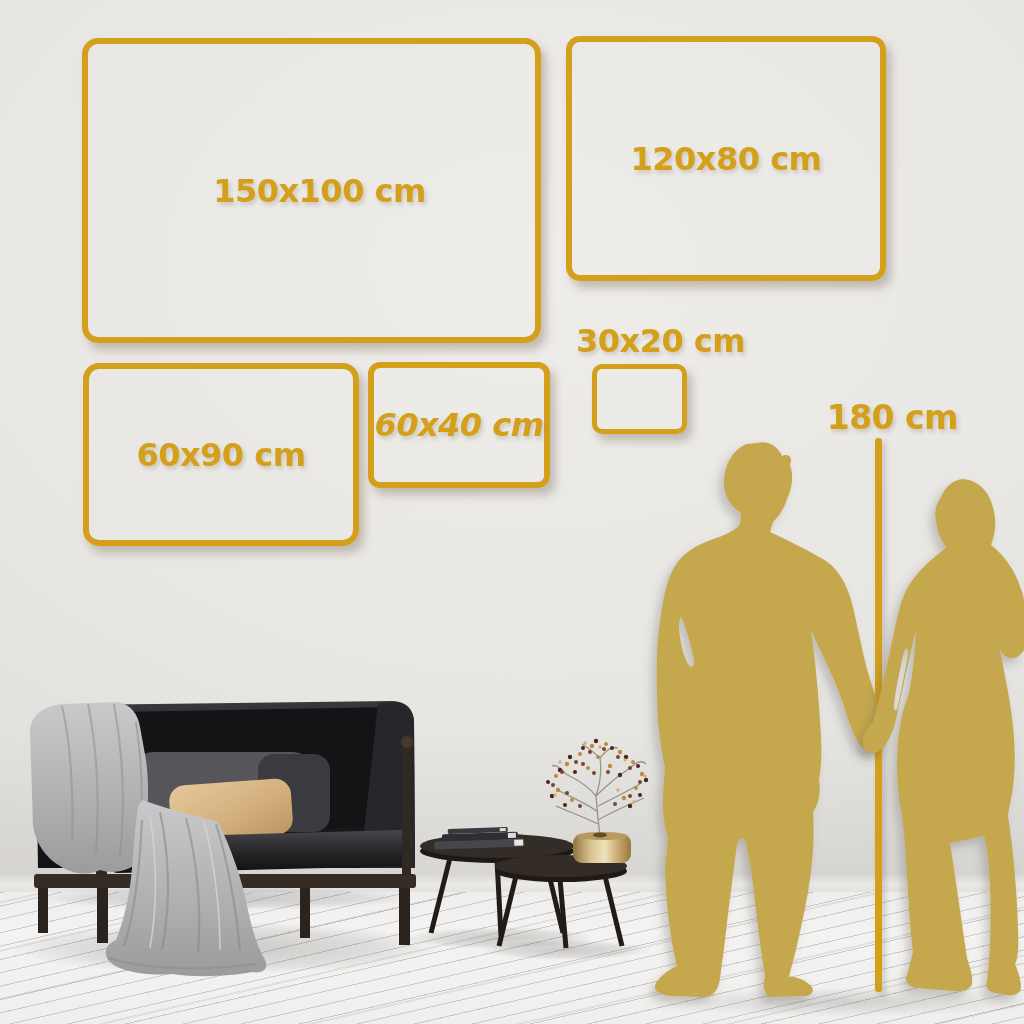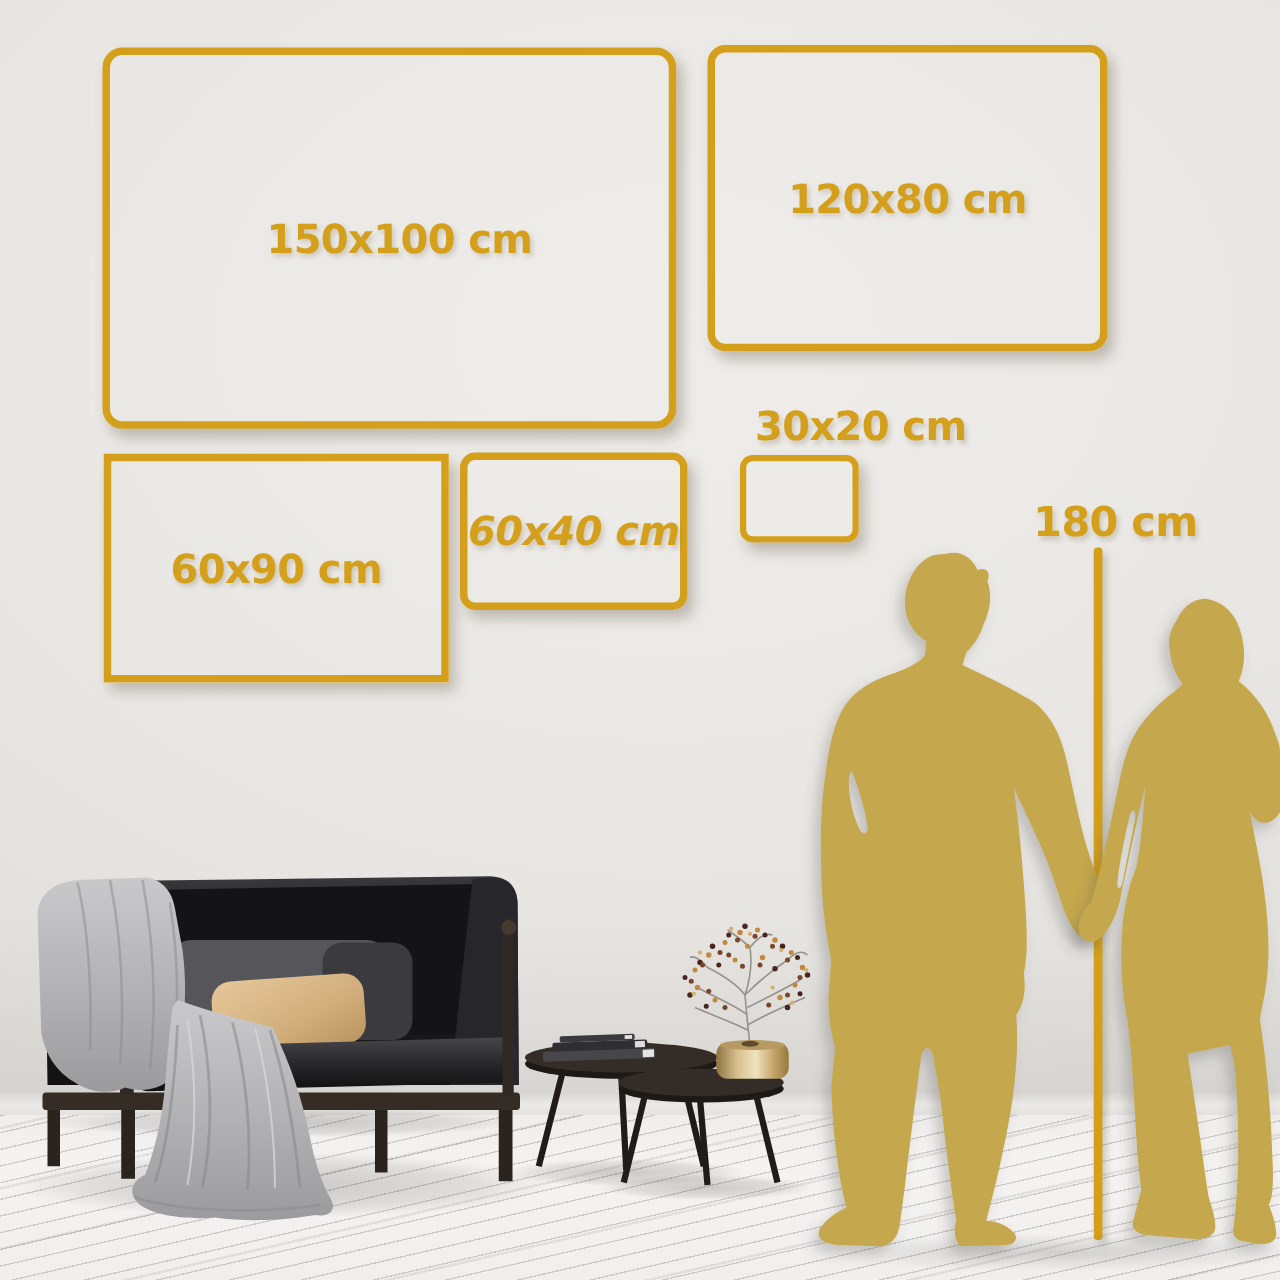--- a/index.html
+++ b/index.html
@@ -42,24 +42,24 @@
     box-shadow:5px 7px 10px rgba(105,95,75,.35);
     display:flex;align-items:center;justify-content:center;
   }
   .frame .lbl, .float-lbl{
     color:var(--frame_gold,#D4A01C);
     font-weight:700;font-size:32px;letter-spacing:-.5px;white-space:nowrap;
     text-shadow:2px 3px 4px rgba(110,95,60,.25);
   }
   .f150{left:82px;top:38px;width:459px;height:305px;border-radius:16px;padding-left:16px;}
   .f120{left:566px;top:36px;width:320px;height:245px;border-radius:14px;}
-  .f6090{left:83px;top:363px;width:276px;height:183px;border-radius:0;}
+  .f6090{left:83px;top:363px;width:276px;height:183px;border-radius:16px;}
   .f6040{left:368px;top:362px;width:182px;height:126px;border-radius:12px;font-style:italic;}
   .f3020{left:592px;top:364px;width:95px;height:70px;border-radius:10px;border-width:5px;}
-  .lbl3020{position:absolute;left:604px;top:322px;width:162px;text-align:center;}
+  .lbl3020{position:absolute;left:576px;top:322px;width:162px;text-align:center;}
   
   .h-label{position:absolute;left:794px;top:398px;width:164px;text-align:right;
     color:var(--frame_gold,#D4A01C);font-weight:700;font-size:33px;letter-spacing:-.5px;
     text-shadow:2px 3px 4px rgba(110,95,60,.25);}
   .h-line{position:absolute;left:875px;top:438px;width:7px;height:554px;border-radius:3px;
     background:var(--frame_gold,#D4A01C);box-shadow:3px 4px 6px rgba(80,70,50,.25);}
   
   .scene-svg{position:absolute;left:0;top:680px;width:680px;height:344px;}
   .people-svg{position:absolute;left:630px;top:420px;width:394px;height:604px;}
 </style>

